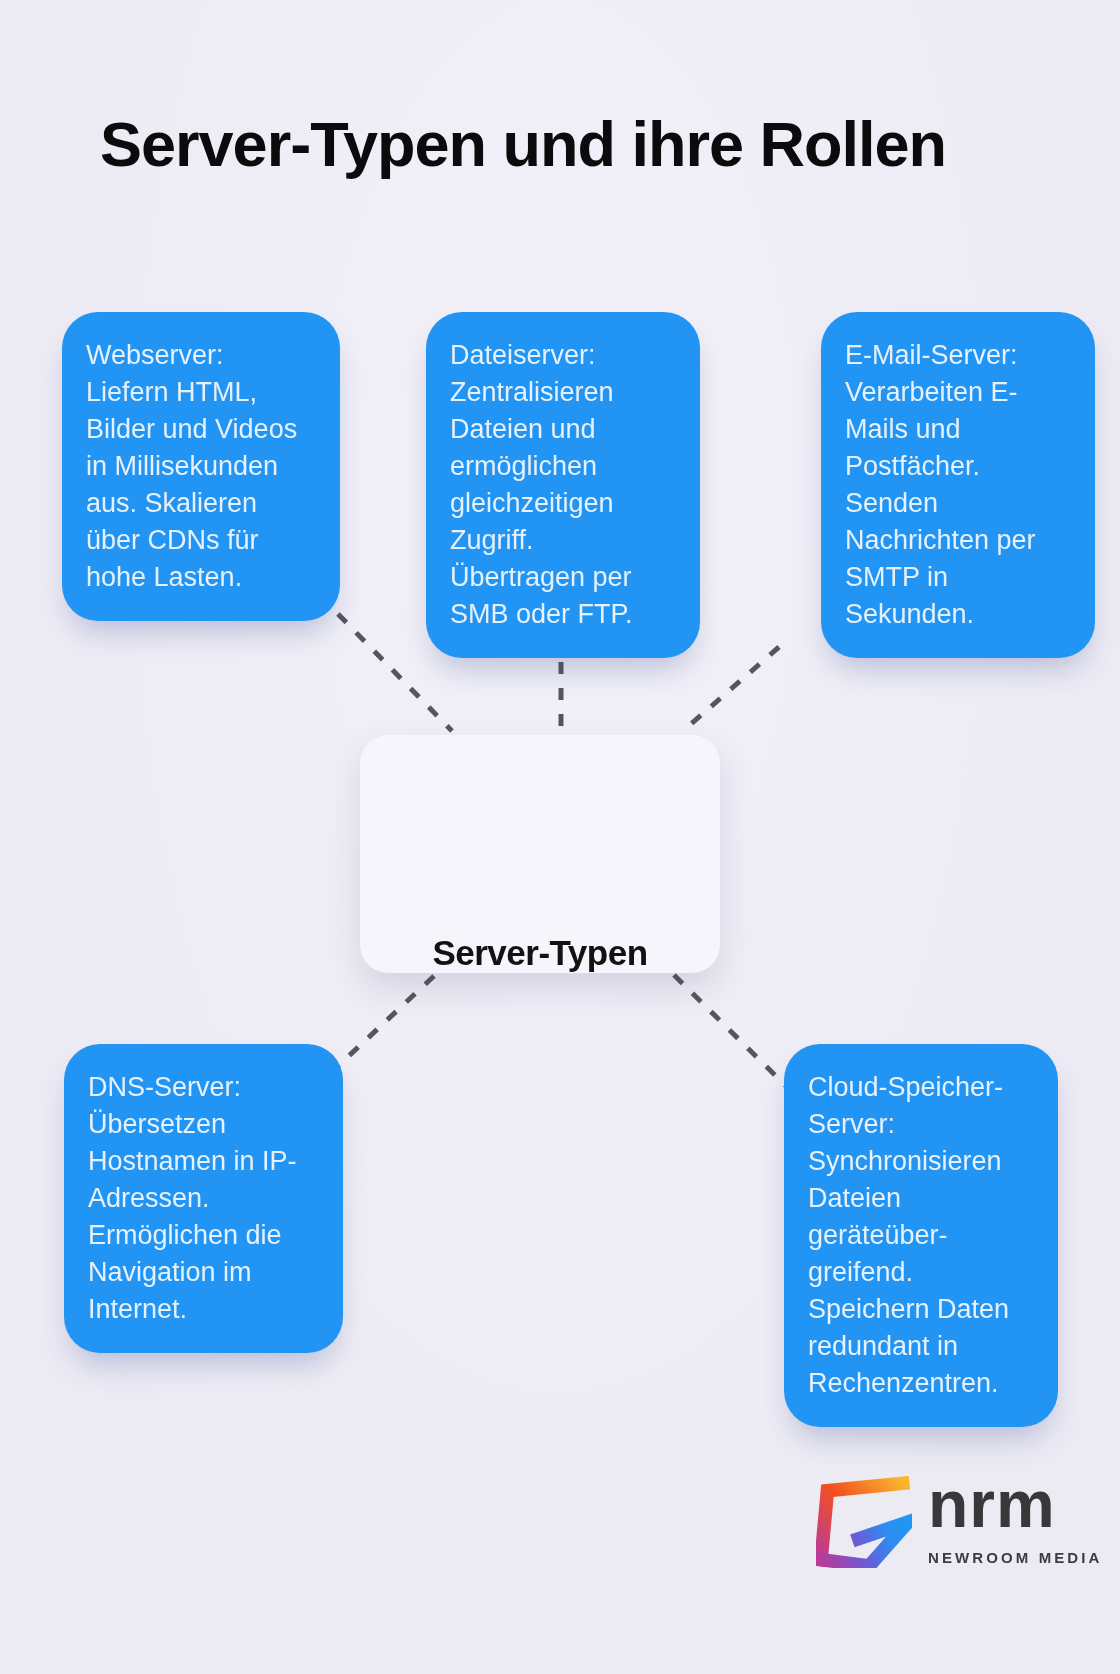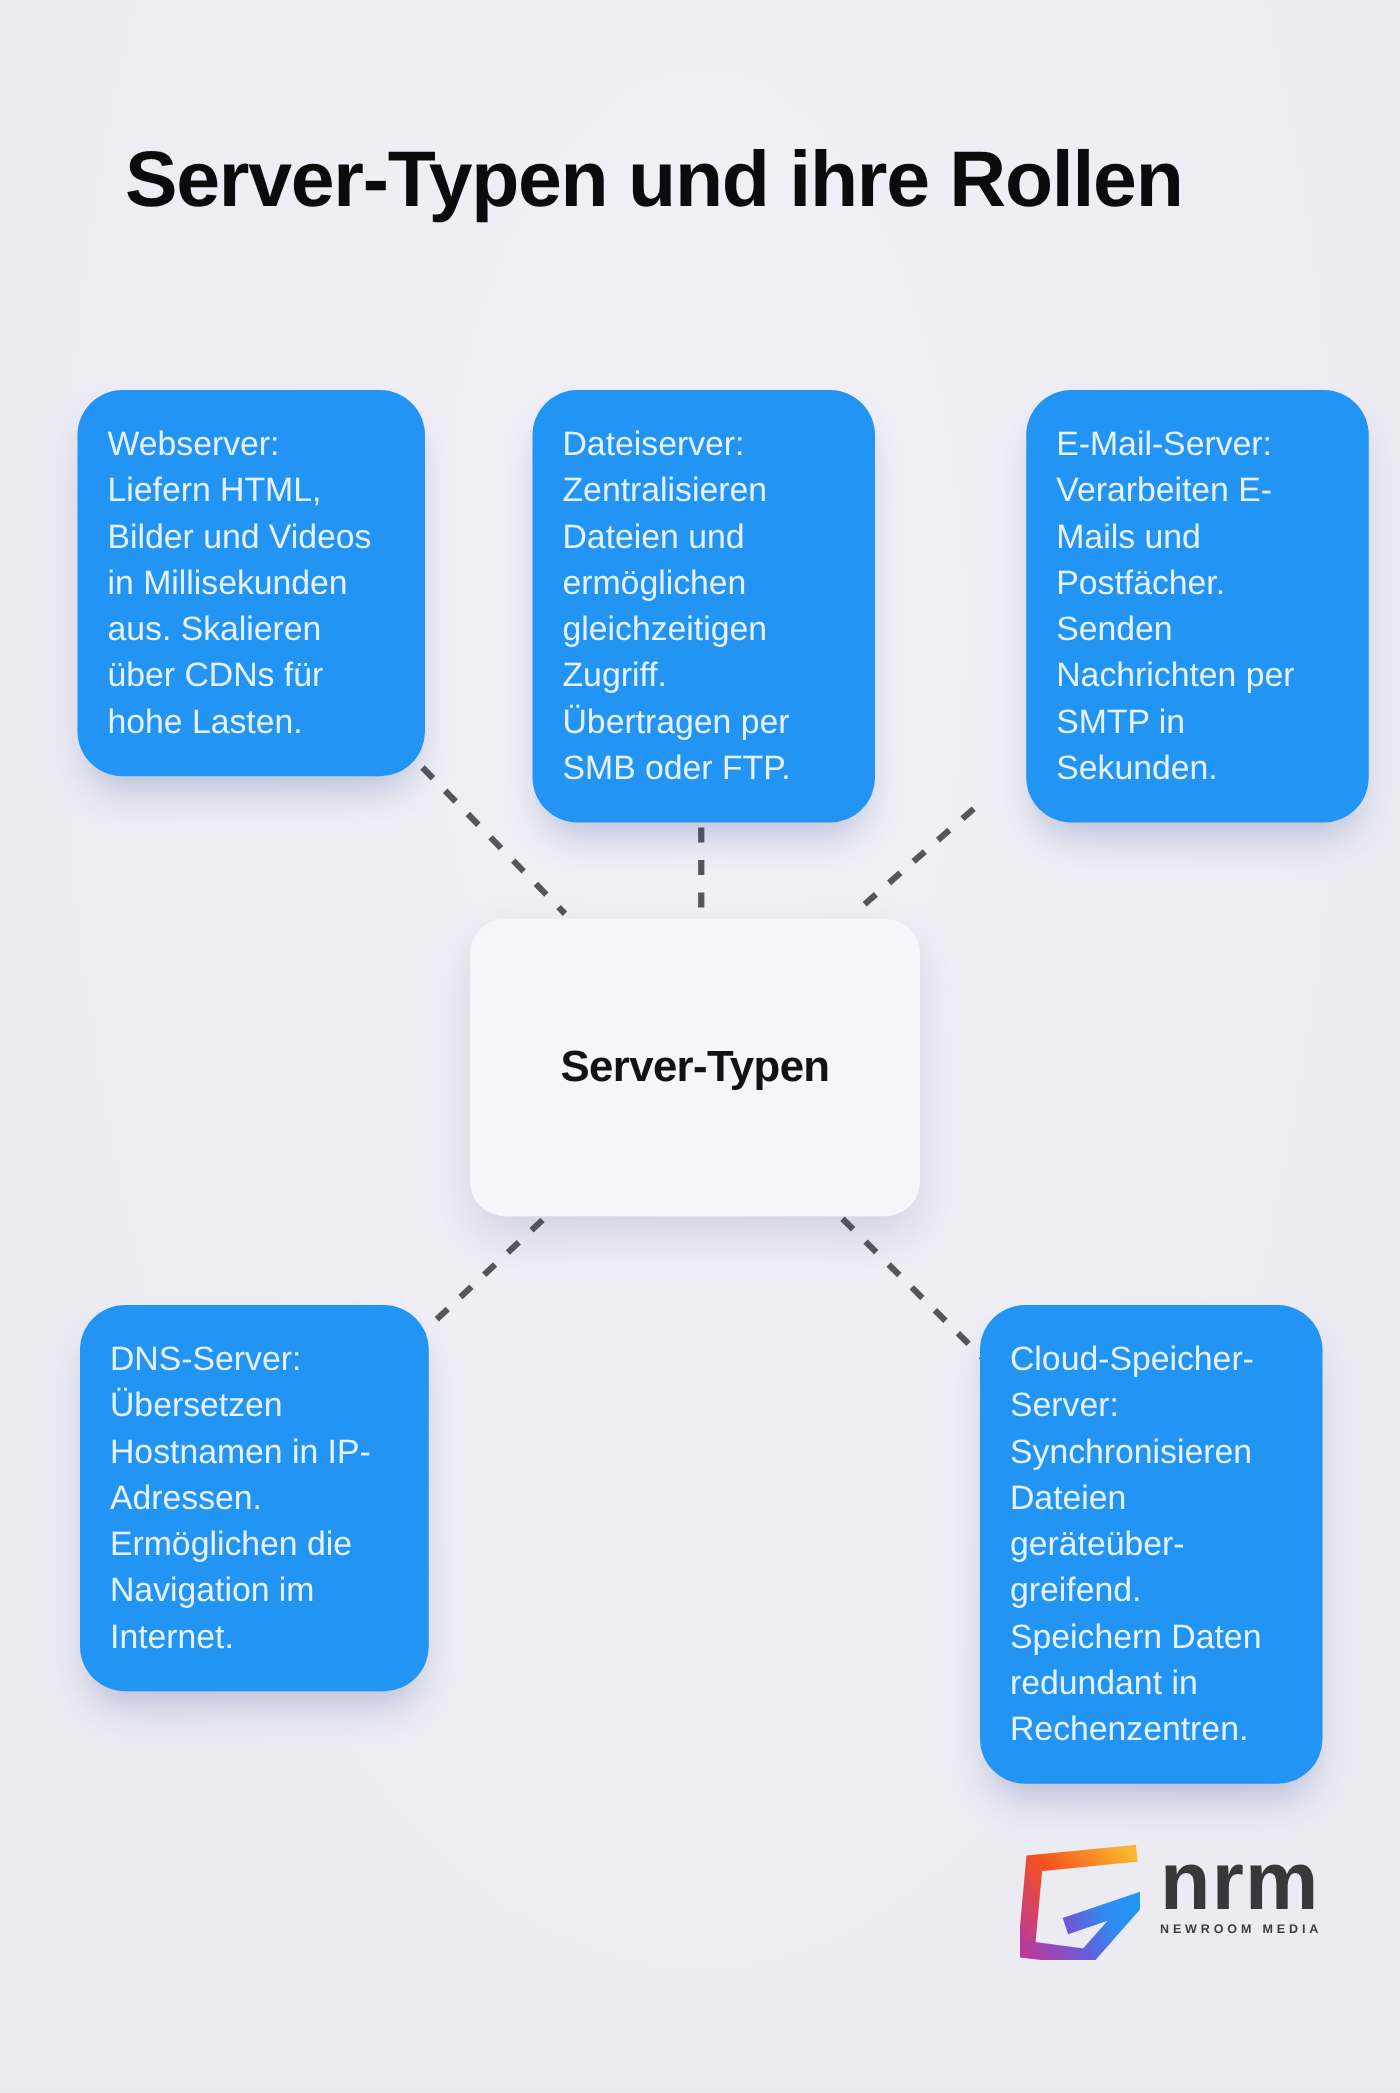--- a/index.html
+++ b/index.html
@@ -47,27 +47,27 @@
     white-space: pre-line;
     box-shadow: 0 18px 30px -8px rgba(47, 66, 135, 0.28);
   }
   .node-webserver   { left: 62px;  top: 312px; width: 278px; }
   .node-dateiserver { left: 426px; top: 312px; width: 274px; }
   .node-email       { left: 821px; top: 312px; width: 274px; }
   .node-dns         { left: 64px;  top: 1044px; width: 279px; }
   .node-cloud       { left: 784px; top: 1044px; width: 274px; }
   .center-node {
     position: absolute;
-    left: 376px; top: 735px;
+    left: 360px; top: 735px;
     width: 360px; height: 238px;
     background: var(--center-bg);
     border-radius: 28px;
     box-shadow: 0 16px 34px rgba(70, 70, 120, 0.16);
     display: flex;
-    align-items: center;
+    align-items: flex-end;
     justify-content: center;
   }
   .center-node .label {
     font-size: 35px;
     font-weight: 700;
     letter-spacing: -0.5px;
     color: #121215;
   }
   .logo {
     position: absolute;
@@ -79,22 +79,22 @@
   .logo-text { margin-left: 16px; display: flex; flex-direction: column; }
   .logo-brand {
     font-size: 66px;
     line-height: 60px;
     font-weight: 700;
     letter-spacing: 1px;
     color: #38383b;
     margin-top: -2px;
   }
   .logo-tagline {
-    margin-top: 4px;
-    font-size: 10px;
+    margin-top: 15px;
+    font-size: 15px;
     font-weight: 700;
     letter-spacing: 3.1px;
     color: #3c3c3f;
     white-space: nowrap;
   }
 </style>
 </head>
 <body>
 
 <div class="canvas">

